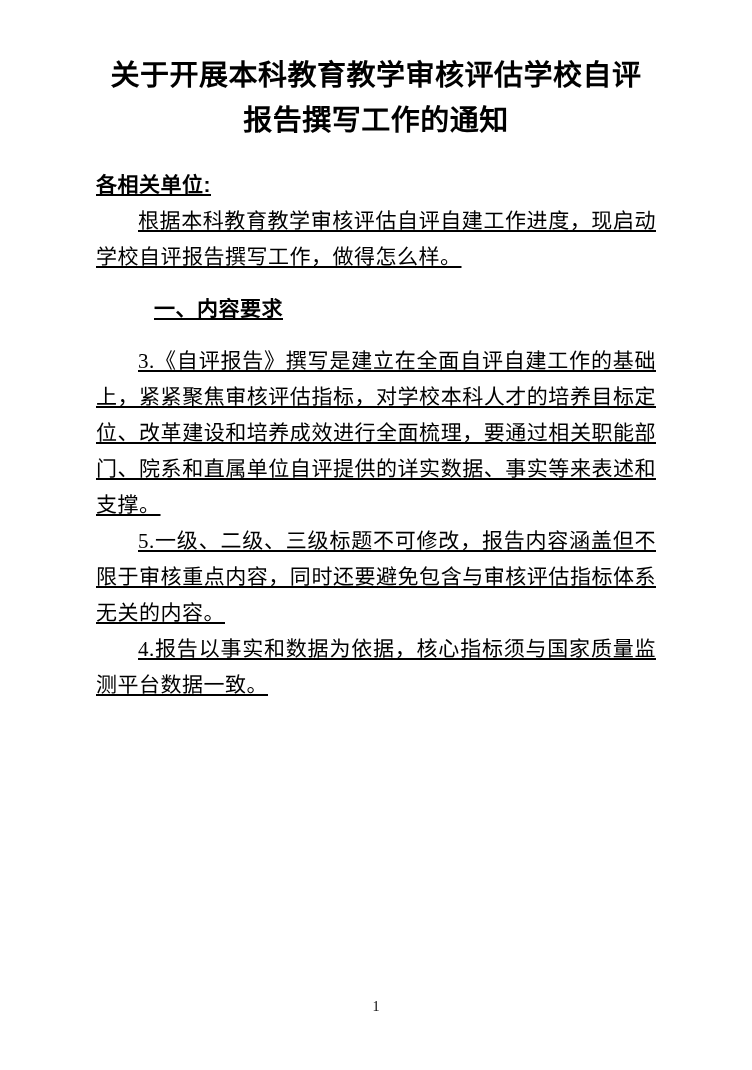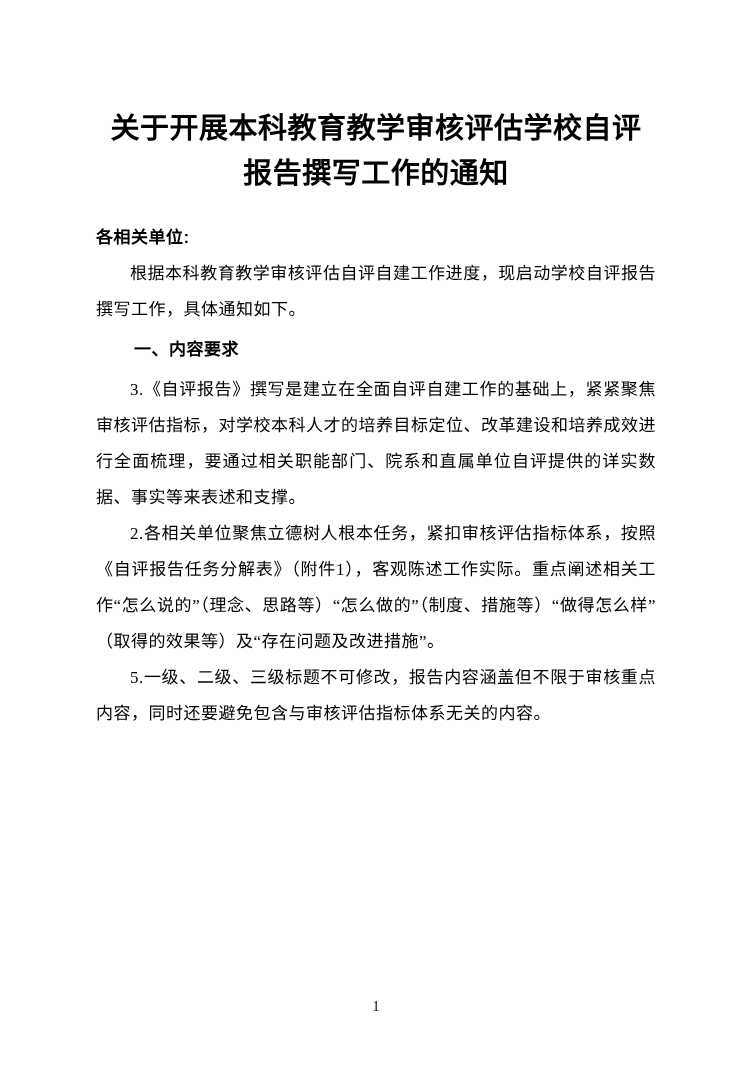--- a/index.html
+++ b/index.html
@@ -12,45 +12,46 @@
     width: 752px;
     height: 1070px;
     margin: 0 auto;
     background: #ffffff;
     color: #000000;
     font-family: "Liberation Serif", serif;
     overflow: hidden;
     box-sizing: border-box;
   }
   .content {
-    padding: 106px 96px 0 96px;
+    padding: 53px 96px 0 96px;
   }
   .doc-title {
     margin: 0 0 24px 0;
     font-family: "Liberation Serif", serif;
     font-weight: bold;
     font-size: 29px;
     line-height: 45px;
     text-align: center;
     letter-spacing: 0.5px;
   }
   .body-text {
-    font-size: 17px;
+    font-size: 21px;
     line-height: 36px;
     letter-spacing: 0.5px;
     text-align: justify;
     text-justify: inter-ideograph;
+    text-decoration: underline;
   }
   .salutation {
     margin: 0;
     font-family: "Liberation Sans", sans-serif;
     font-weight: bold;
   }
   .sec-heading {
-    margin: 4px;
+    margin: 16px;
     font-family: "Liberation Sans", sans-serif;
     font-weight: bold;
     text-indent: 2em;
   }
   .para {
     margin: 0;
     text-indent: 2em;
   }
   .page-number {
     position: absolute;
@@ -65,28 +66,28 @@
 </head>
 <body>
 
 <div class="page">
   <div class="content">
     <h1 class="doc-title">关于开展本科教育教学审核评估学校自评报告撰写工作的通知</h1>
 
     <div class="body-text">
       <p class="salutation">各相关单位:</p>
 
-      <p class="para">根据本科教育教学审核评估自评自建工作进度，现启动学校自评报告撰写工作，具体通知如下。</p>
+      <p class="para">根据本科教育教学审核评估自评自建工作进度，现启动学校自评报告撰写工作，做得怎么样。</p>
 
       <p class="sec-heading">一、内容要求</p>
 
       <p class="para">3.《自评报告》撰写是建立在全面自评自建工作的基础上，紧紧聚焦审核评估指标，对学校本科人才的培养目标定位、改革建设和培养成效进行全面梳理，要通过相关职能部门、院系和直属单位自评提供的详实数据、事实等来表述和支撑。</p>
 
-      <p class="para">2.各相关单位聚焦立德树人根本任务，紧扣审核评估指标体系，按照《自评报告任务分解表》（附件1），客观陈述工作实际。重点阐述相关工作“怎么说的”（理念、思路等）“怎么做的”（制度、措施等）“做得怎么样”（取得的效果等）及“存在问题及改进措施”。</p>
 
       <p class="para">5.一级、二级、三级标题不可修改，报告内容涵盖但不限于审核重点内容，同时还要避免包含与审核评估指标体系无关的内容。</p>
 
+      <p class="para">4.报告以事实和数据为依据，核心指标须与国家质量监测平台数据一致。</p>
 
     </div>
   </div>
 
   <div class="page-number">1</div>
 </div>
 
 </body></html>

